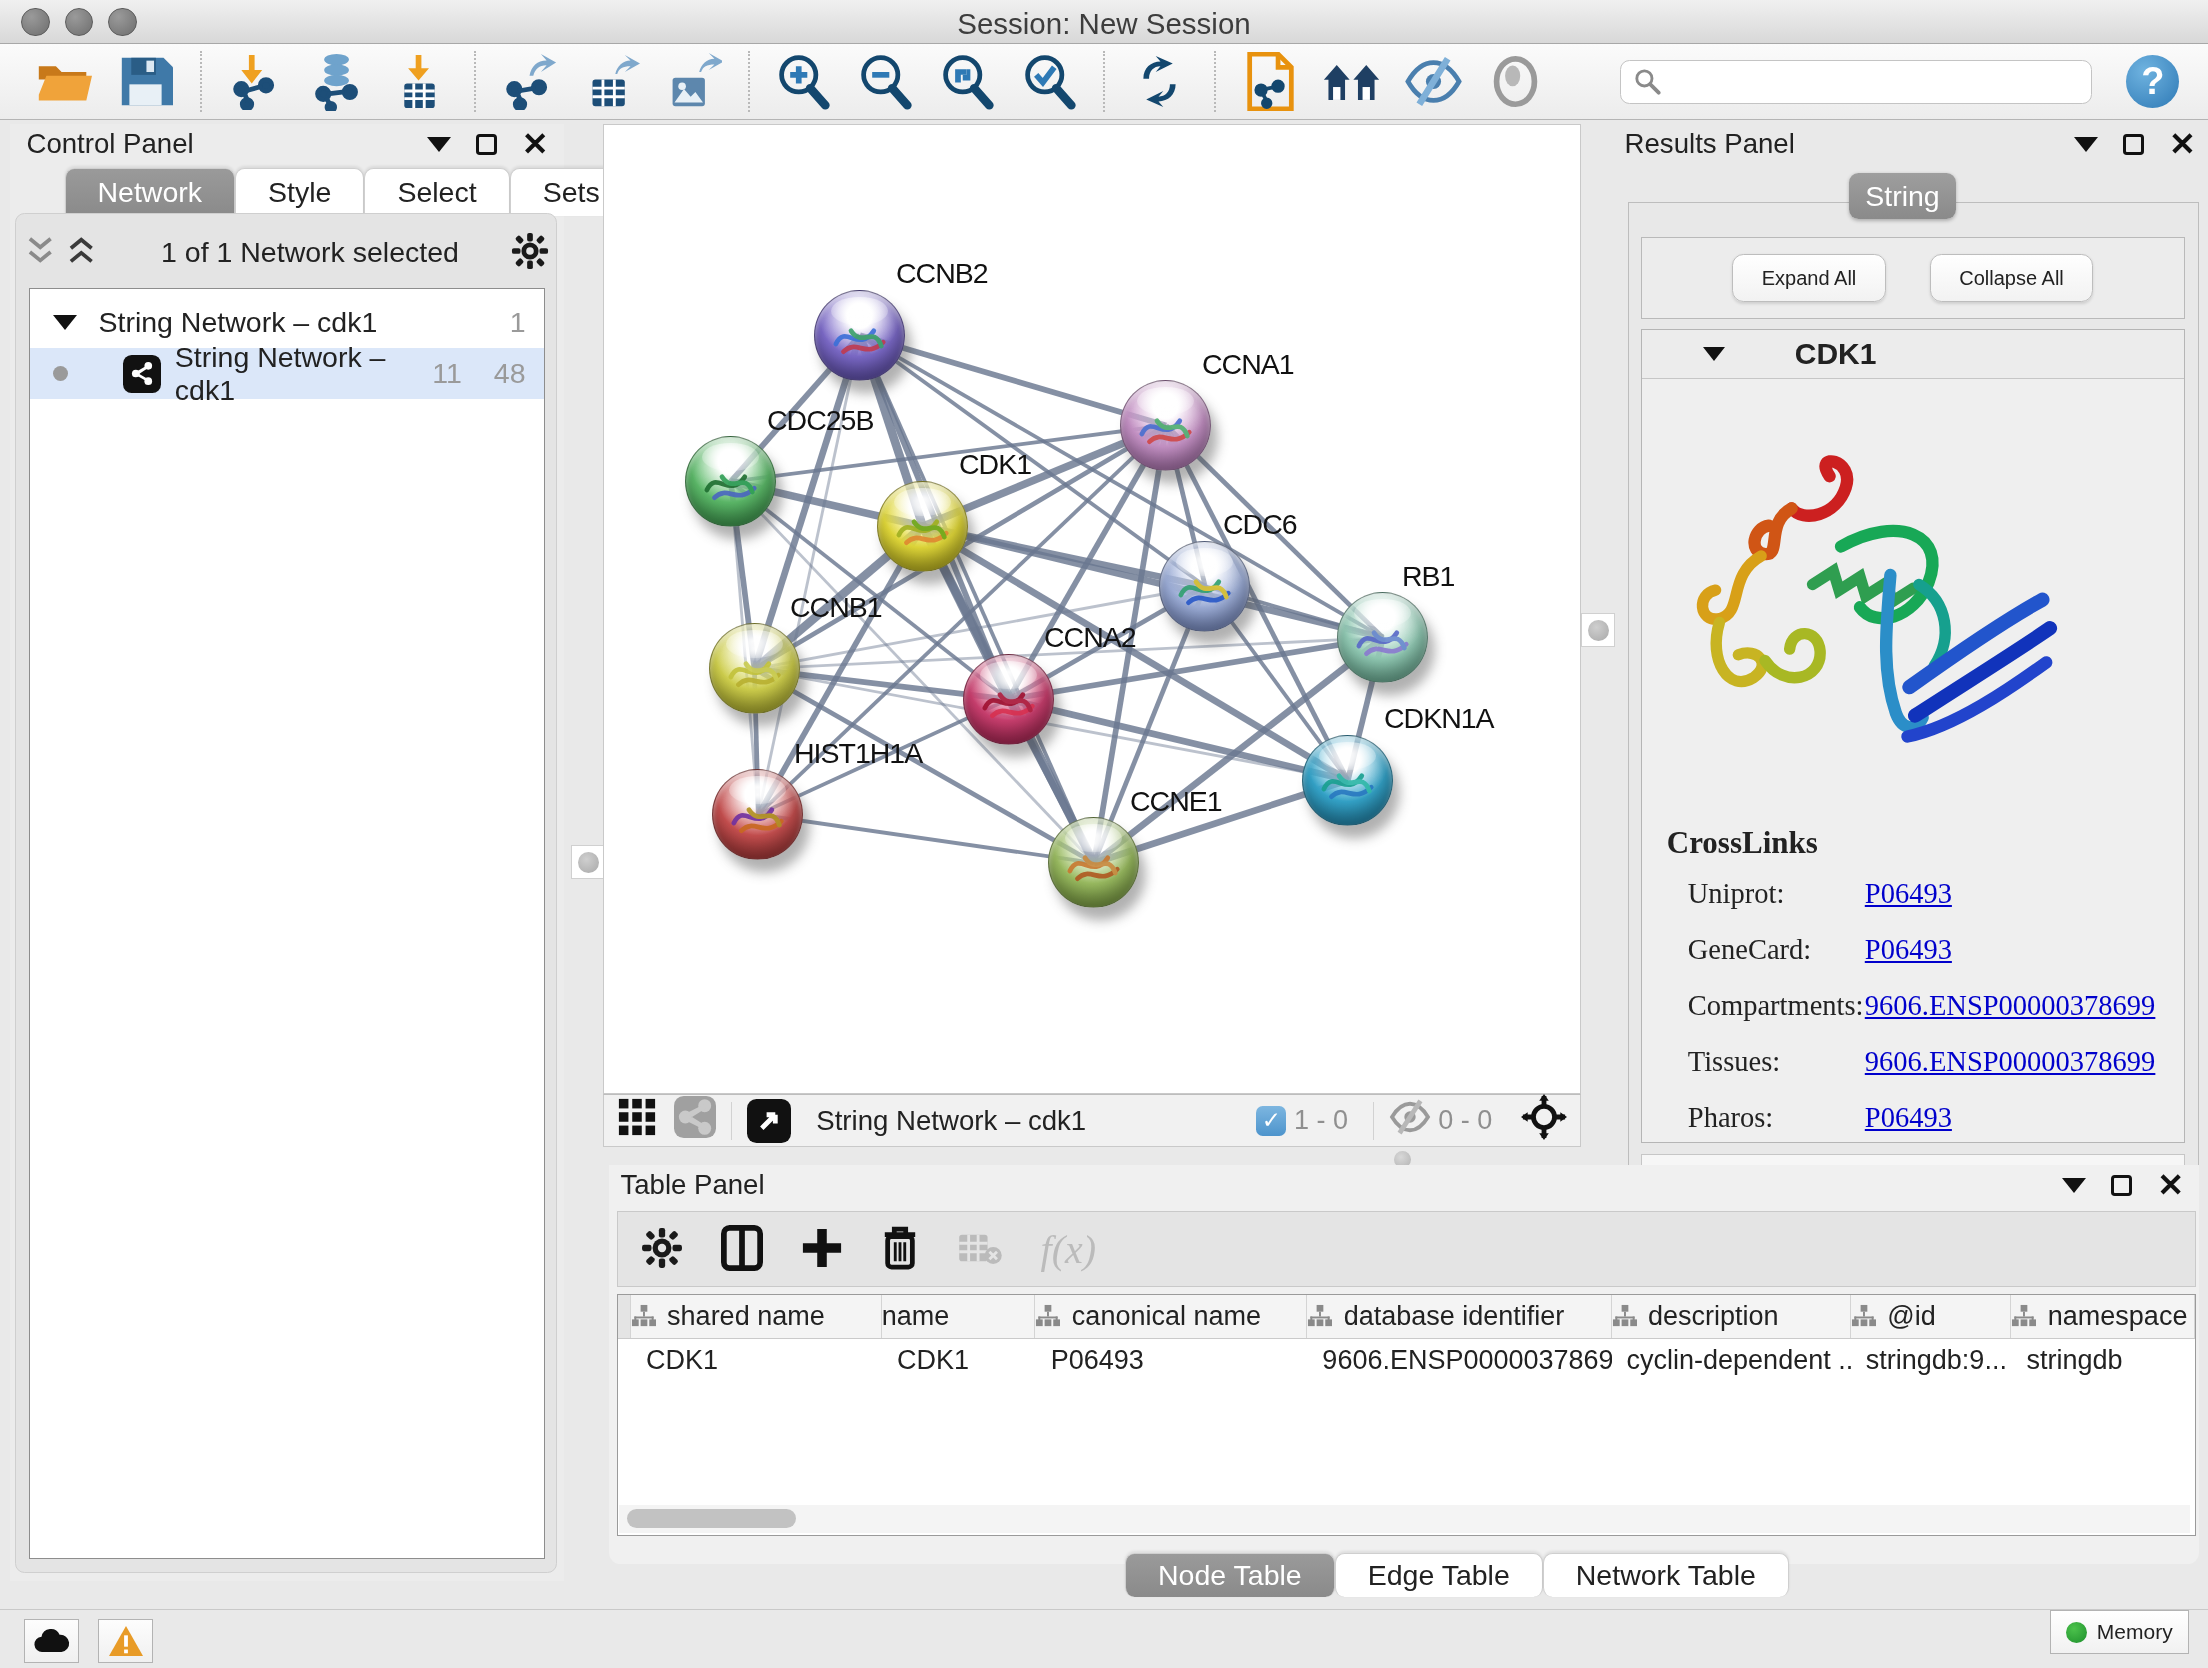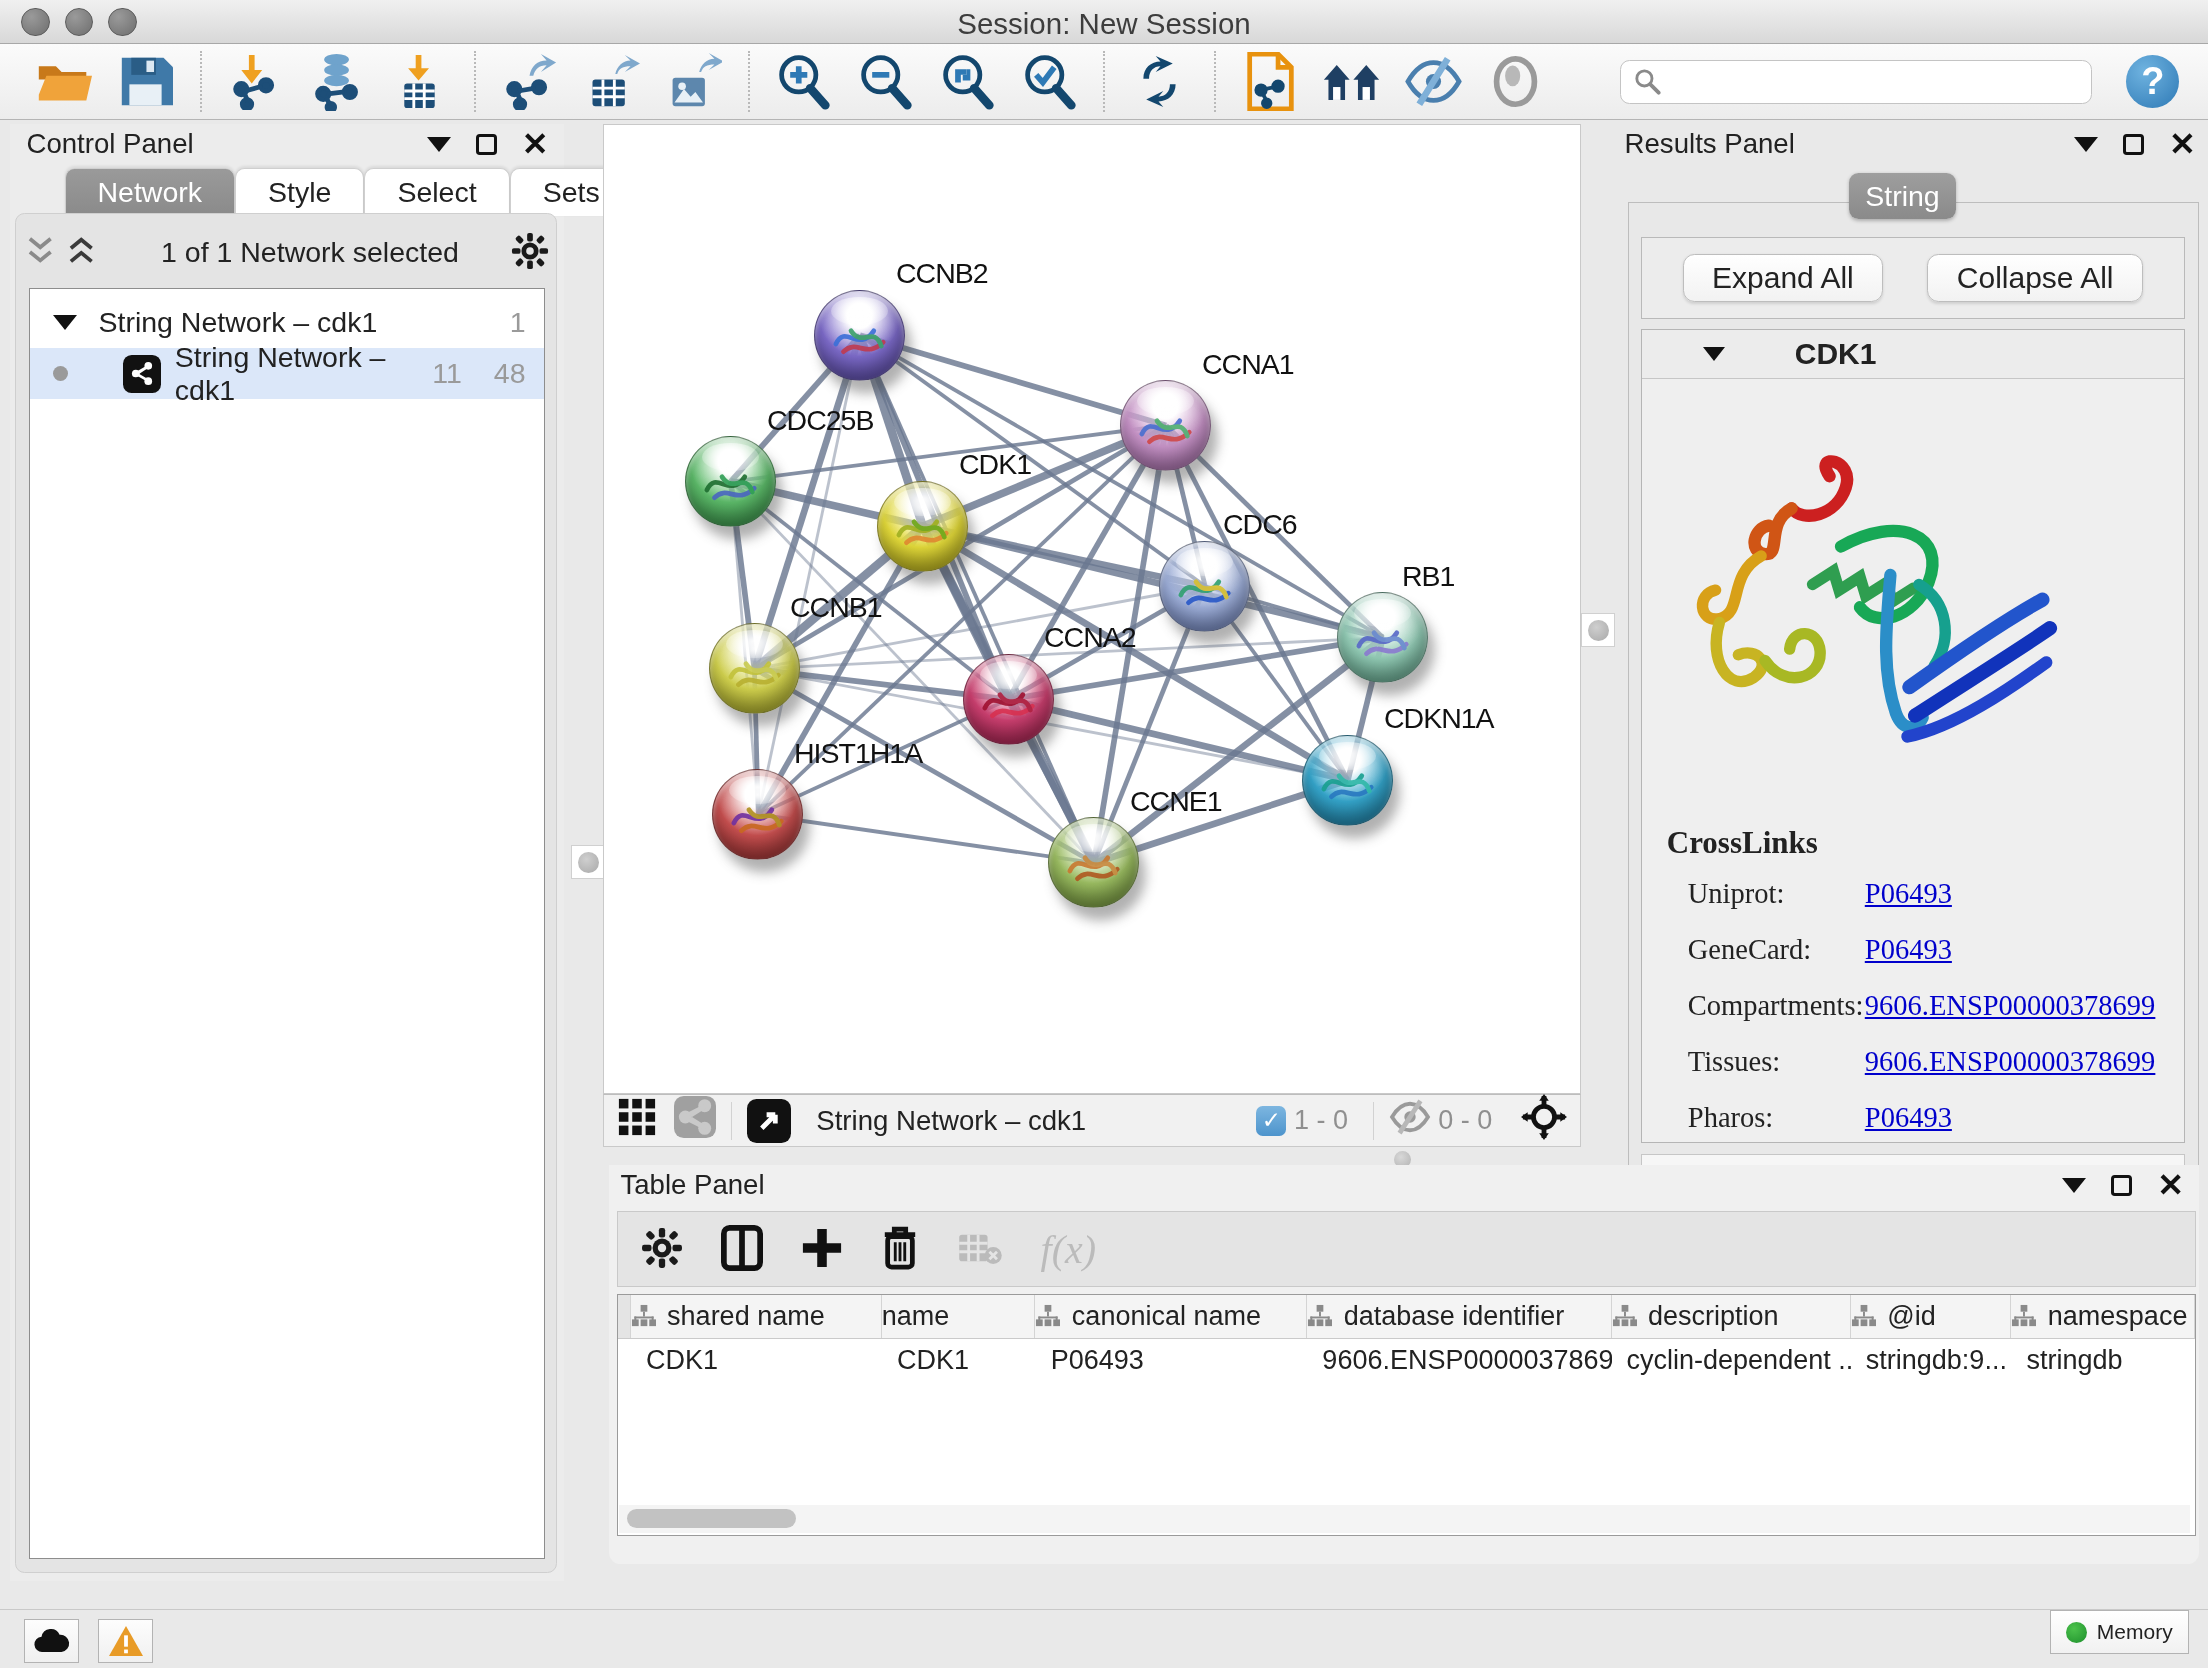--- a/index.html
+++ b/index.html
@@ -86,21 +86,21 @@
   
   .results-panel { position:absolute; left:1617px; top:124px; width:592px; height:1065px; }
   .rp-tab { position:absolute; left:232px; top:49px; width:107px; height:46px; border-radius:9.5px 9.5px 9.5px 9.5px;
     background:linear-gradient(#9e9e9e,#8a8a8a); color:#fff; font-size:28.5px; display:flex; align-items:center; justify-content:center;
     box-shadow:0 1.9px 3.8px rgba(0,0,0,.25); z-index:2; }
   .rp-box { position:absolute; left:11.4px; top:78px; width:571px; height:985px; background:#e8e8e8;
     border:1.9px solid #bdbdbd; }
   .rp-expbox { position:absolute; left:11.4px; top:34px; width:544px; height:82px; background:#ececec; border:1.9px solid #b9b9b9;
     display:flex; align-items:center; justify-content:center; gap:44px; }
   .rp-btn { height:48px; padding:0 28.5px; background:linear-gradient(#ffffff,#f2f2f2); border:1.9px solid #bdbdbd;
-    border-radius:11.4px; font-size:30px; display:flex; align-items:center; box-shadow:0 1.9px 2.9px rgba(0,0,0,.12); }
+    border-radius:11.4px; font-size:20px; display:flex; align-items:center; box-shadow:0 1.9px 2.9px rgba(0,0,0,.12); }
   .rp-gene { position:absolute; left:11.4px; top:126px; width:544px; height:814px; border:1.9px solid #b5b5b5; background:#efefef; }
   .rp-gene-head { height:49px; border-bottom:1.9px solid #c6c6c6; display:flex; align-items:center; background:#ececec; }
   .rp-gene-head .tri-down { margin-left:61px; border-left-width:11.4px; border-right-width:11.4px; border-top-width:14.3px; }
   .rp-gene-name { font-size:30px; font-weight:bold; margin-left:70px; }
   .rp-desc { font-size:28.5px; margin:13.3px 0 0 25px; }
   .crosslinks { position:absolute; left:25px; top:495px; font-family:"Liberation Serif", serif; }
   .crosslinks h3 { font-size:31px; margin-bottom:17px; }
   .cl-row { display:flex; font-size:28.5px; margin-bottom:24px; }
   .cl-label { width:177px; margin-left:21px; }
   .cl-val { color:#0000cc; text-decoration:underline; }
@@ -818,20 +818,25 @@
           <div class="td" style="width: 276px;">P06493</div>
           <div class="td" style="width: 309px;">9606.ENSP00000378699</div>
           <div class="td" style="width: 243px;">cyclin-dependent ...</div>
           <div class="td" style="width: 163px;">stringdb:9...</div>
           <div class="td" style="width: 186px;">stringdb</div>
         </div>
       <div class="tp-scroll">
           <div class="tp-thumb"></div>
         </div>
     </div>
+    <div class="tp-tabs">
+      <div class="tab sel">Node Table</div>
+      <div class="tab">Edge Table</div>
+      <div class="tab">Network Table</div>
+    </div>
   </div>
 
   <div class="statusbar">
     <div class="sb-btn" style="left:24px;">
         <svg width="38" height="27" viewBox="0 0 40 28">
           <path d="M10 26a8 8 0 0 1-1-16 10 10 0 0 1 19-2 8 8 0 0 1 2 18z" fill="#111"></path>
         </svg>
       </div>
     <div class="sb-btn" style="left:98px;">
         <svg width="38" height="34" viewBox="0 0 40 36">

